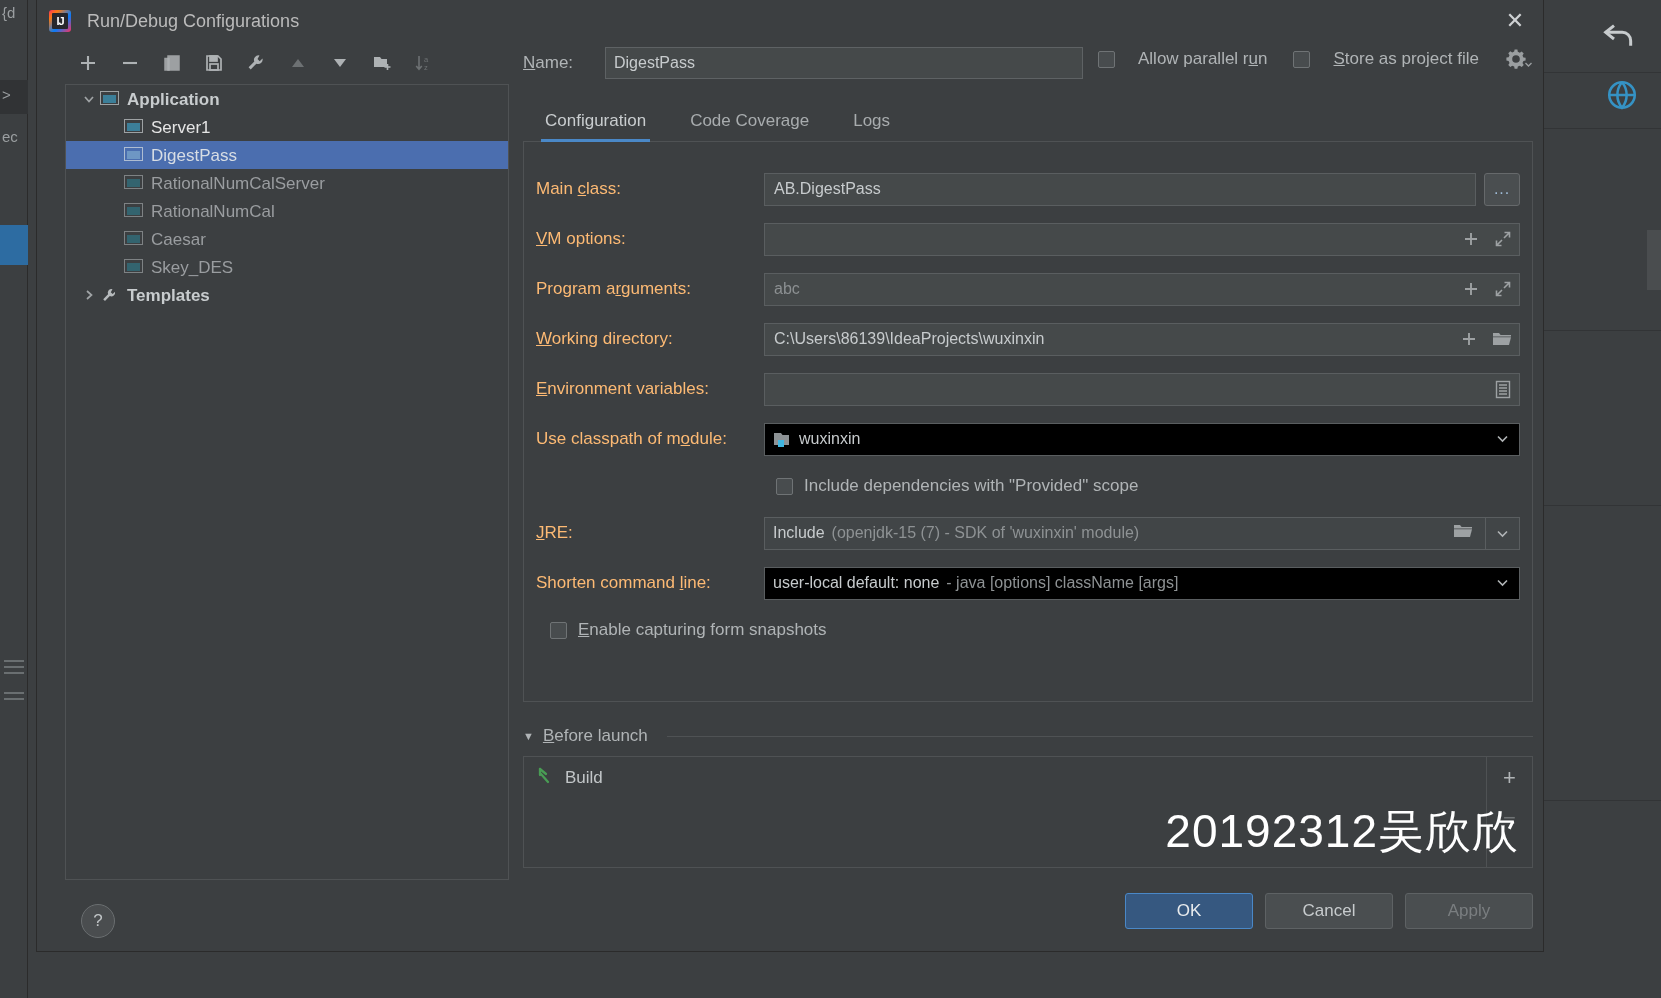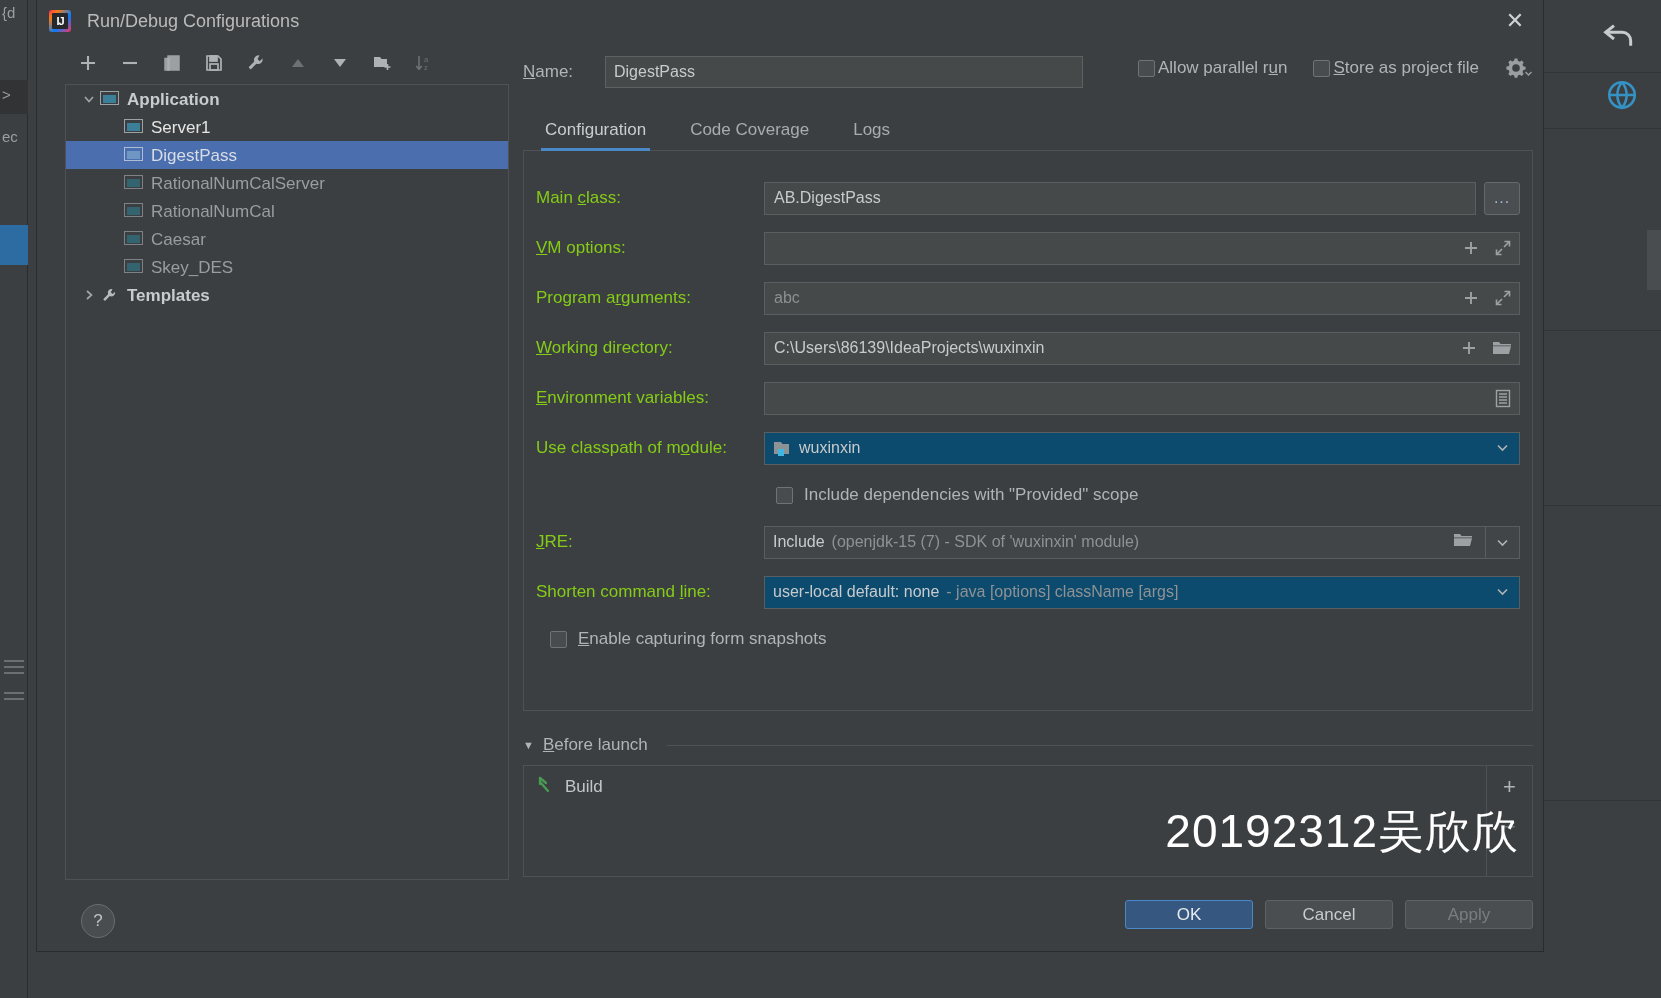--- a/index.html
+++ b/index.html
@@ -160,21 +160,21 @@
     border: 1px solid #6a6e70;
     background: #4a4d4f;
     color: #c0c4c6; font-size: 17px;
     display: flex; align-items: center; justify-content: center;
     cursor: pointer;
   }
 
   
   .right-panel {
     position: absolute;
-    left: 486px; top: 51px;
+    left: 486px; top: 42px;
     width: 1010px; height: 838px;
   }
 
   .name-row {
     display: flex; align-items: center;
     height: 42px;
     position: relative;
   }
   .name-label {
     width: 82px; font-size: 17px; color: #b0b4b6;
@@ -186,21 +186,21 @@
     color: #c7cbcd;
     font-size: 16px;
     padding: 0 8px;
     font-family: "Liberation Sans", sans-serif;
   }
   .topchecks {
     position: absolute; right: 0; top: 6px;
     display: flex; align-items: center; gap: 26px;
   }
   .chk {
-    display: flex; align-items: center; gap: 3px;
+    display: flex; align-items: center; gap: 23px;
     font-size: 17px; color: #b0b4b6;
     cursor: pointer;
   }
   .box {
     width: 17px; height: 17px; flex: 0 0 17px;
     border: 1px solid #6f7375;
     background: #484c4e;
     border-radius: 2px;
   }
   .gear-wrap {
@@ -239,21 +239,21 @@
     position: relative;
     padding: 22px 12px 0 12px;
   }
   .frow {
     display: flex; align-items: center;
     height: 50px;
     position: relative;
   }
   .flabel {
     width: 228px; flex: 0 0 228px;
-    font-size: 17px; color: #84cc16;
+    font-size: 17px; color: #fdba74;
   }
   .fctl {
     flex: 1;
     position: relative;
     display: flex; align-items: center;
   }
   .finput {
     width: 100%; height: 33px;
     background: #45494a;
     border: 1px solid #5a5e60;
@@ -283,21 +283,21 @@
     cursor: pointer;
   }
   .redirect-label {
     display: flex; align-items: center; gap: 11px;
     width: 228px; flex: 0 0 228px;
     font-size: 17px; color: #b0b4b6;
     cursor: pointer;
   }
   .combo {
     width: 100%; height: 33px;
-    background: #0c4a6e;
+    background: #000000;
     border: 1px solid #5a5e60;
     display: flex; align-items: center;
     padding: 0 8px;
     font-size: 16px;
     color: #c7cbcd;
     position: relative;
     cursor: pointer;
   }
   .combo .arrow {
     position: absolute; right: 10px; top: 50%;
@@ -375,21 +375,21 @@
 
   
   .footer {
     position: absolute;
     left: 486px; bottom: 22px;
     width: 1010px;
     display: flex; justify-content: flex-end; align-items: center;
     gap: 12px;
   }
   .btn {
-    height: 29px;
+    height: 36px;
     min-width: 128px;
     border: 1px solid #5e6264;
     background: #4a4e50;
     color: #c7cbcd;
     font-size: 17px;
     display: flex; align-items: center; justify-content: center;
     border-radius: 3px;
     cursor: pointer;
     font-family: "Liberation Sans", sans-serif;
   }

